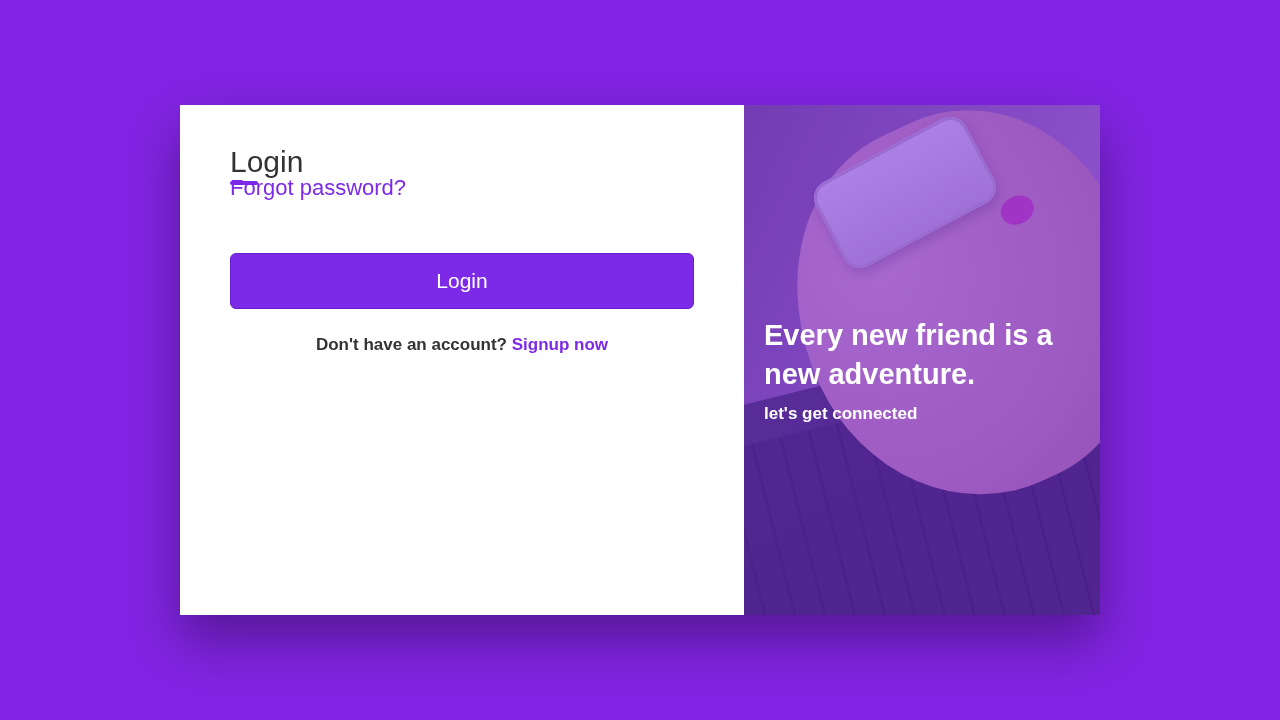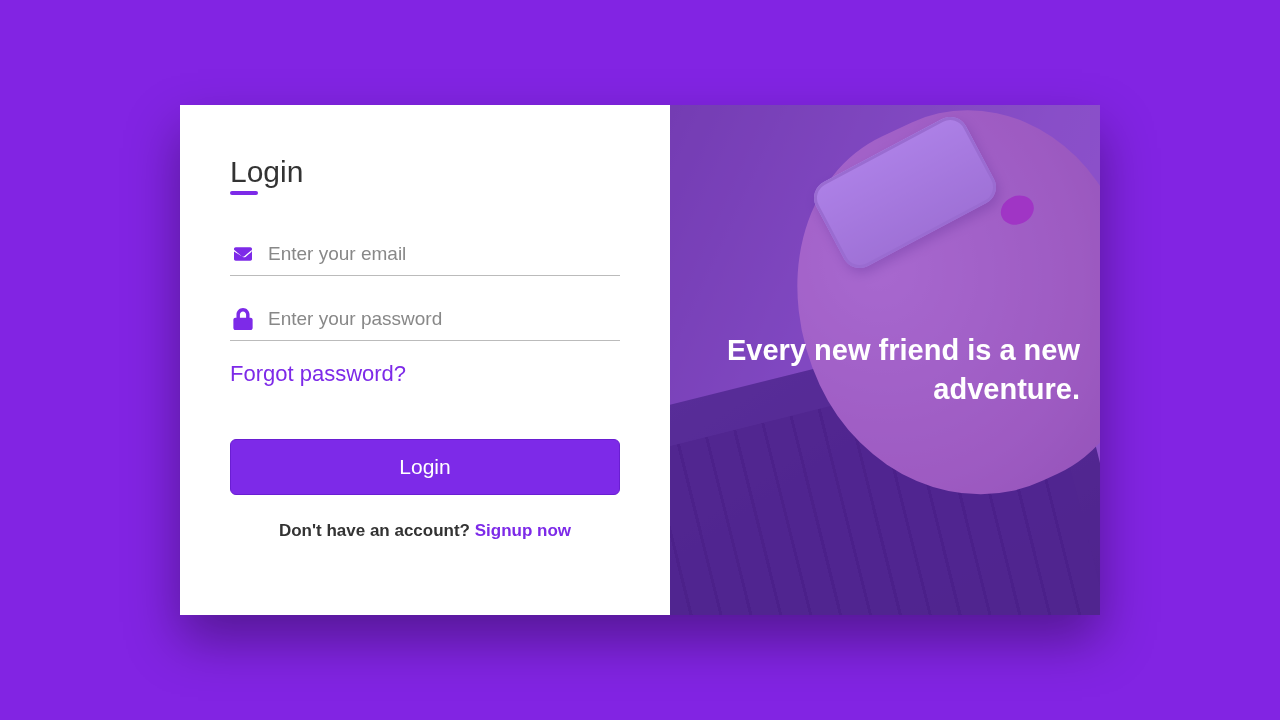--- a/index.html
+++ b/index.html
@@ -12,22 +12,22 @@
     justify-content: center;
   }
   .card {
     width: 920px;
     height: 510px;
     background: #fff;
     display: flex;
     box-shadow: 0 25px 50px rgba(0,0,0,0.35);
   }
   .left {
-    width: 490px;
-    padding: 50px 50px 40px 50px;
+    width: 564px;
+    padding: 40px 50px 40px 50px;
     display: flex;
     flex-direction: column;
   }
   .title {
     font-size: 30px;
     font-weight: 500;
     color: #333;
     position: relative;
     align-self: flex-start;
   }
@@ -144,21 +144,21 @@
     border-radius:18px;
     transform: rotate(-28deg);
     box-shadow: inset 0 0 0 3px #c9c2bd, 0 6px 12px rgba(0,0,0,.25);
   }
   .overlay {
     position: absolute; inset: 0;
     background: rgba(120, 46, 224, 0.58);
   }
   .promo {
     position: relative;
-    text-align: right;
+    text-align: left;
     color: #fff;
     padding: 0 20px;
     margin-top: 20px;
   }
   .promo-title {
     font-size: 29px;
     font-weight: 700;
     line-height: 1.35;
   }
   .promo-sub {
@@ -167,39 +167,20 @@
     margin-top: 10px;
   }
 </style>
 </head>
 <body>
 
 <div class="card">
   <div class="left">
     <div class="title">Login</div>
 
-    <div class="fields">
-      <div class="field">
-        <span class="icon">
-          <svg width="22" height="18" viewBox="0 0 512 512" fill="currentColor">
-              <path d="M502.3 190.8 327.4 338.3c-21.3 18-52.5 18-73.8 0L9.7 190.8C3.9 185.9 0 178.7 0 170.9V400c0 26.5 21.5 48 48 48h416c26.5 0 48-21.5 48-48V170.9c0-7.8-3.9-15-9.7-19.1zM464 64H48C21.5 64 0 85.5 0 112v8.6c0 7.7 3.8 14.9 9.6 19.8l210.7 177.7c21.3 18 52.5 18 73.8 0L502.4 140.4c5.8-4.9 9.6-12.1 9.6-19.8V112c0-26.5-21.5-48-48-48z"></path>
-            </svg>
-        </span>
-        <input type="text" placeholder="Enter your email" style="">
-      </div>
-
-      <div class="field">
-        <span class="icon">
-          <svg width="20" height="22" viewBox="0 0 448 512" fill="currentColor">
-              <path d="M400 224h-24v-72C376 68.1 307.9 0 224 0S72 68.1 72 152v72H48c-26.5 0-48 21.5-48 48v192c0 26.5 21.5 48 48 48h352c26.5 0 48-21.5 48-48V272c0-26.5-21.5-48-48-48zM152 152c0-39.7 32.3-72 72-72s72 32.3 72 72v72H152v-72z"></path>
-            </svg>
-        </span>
-        <input type="password" placeholder="Enter your password" style="">
-      </div>
-    </div>
 
     <a href="#" class="forgot">Forgot password?</a>
 
     <button class="login-btn">Login</button>
 
     <div class="signup-line">
       <span>Don't have an account? </span><a class="signup-link">Signup now</a>
     </div>
   </div>
 
@@ -208,15 +189,16 @@
       <div class="laptop"></div>
       <div class="hand">
         <div class="nail1"></div>
         <div class="nail2"></div>
       </div>
       <div class="phone"></div>
     </div>
     <div class="overlay"></div>
     <div class="promo">
       <div class="promo-title">Every new friend is a new adventure.</div>
+      <div class="promo-sub">let's get connected</div>
     </div>
   </div>
 </div>
 
 </body></html>

